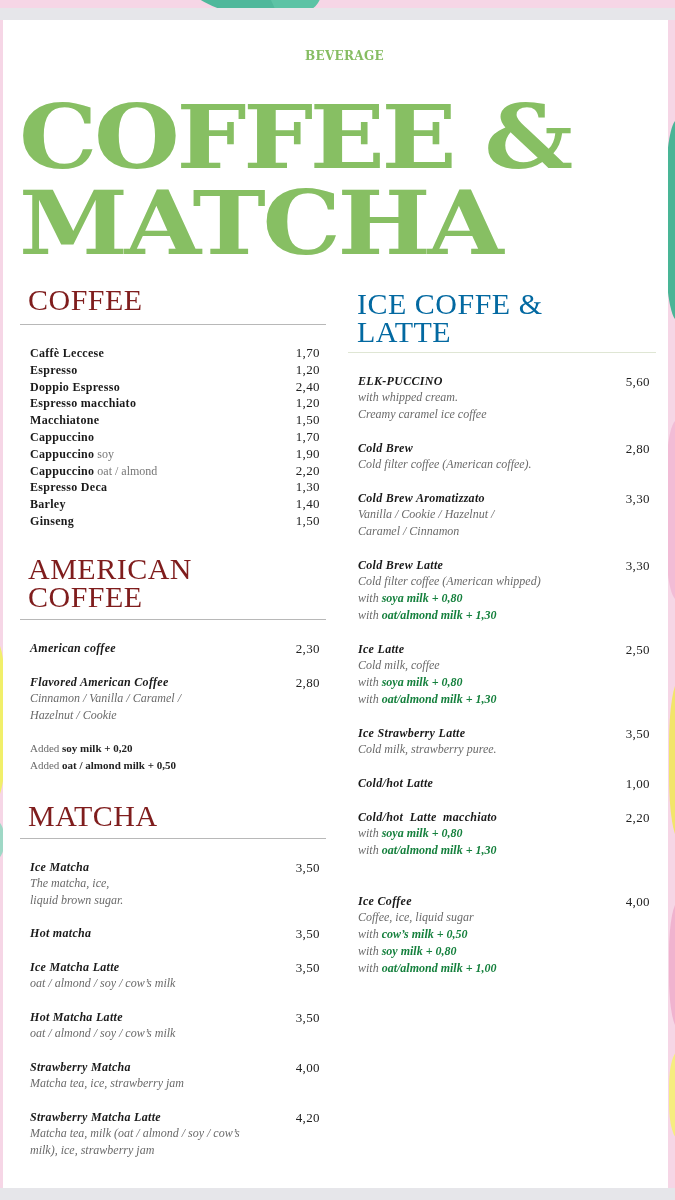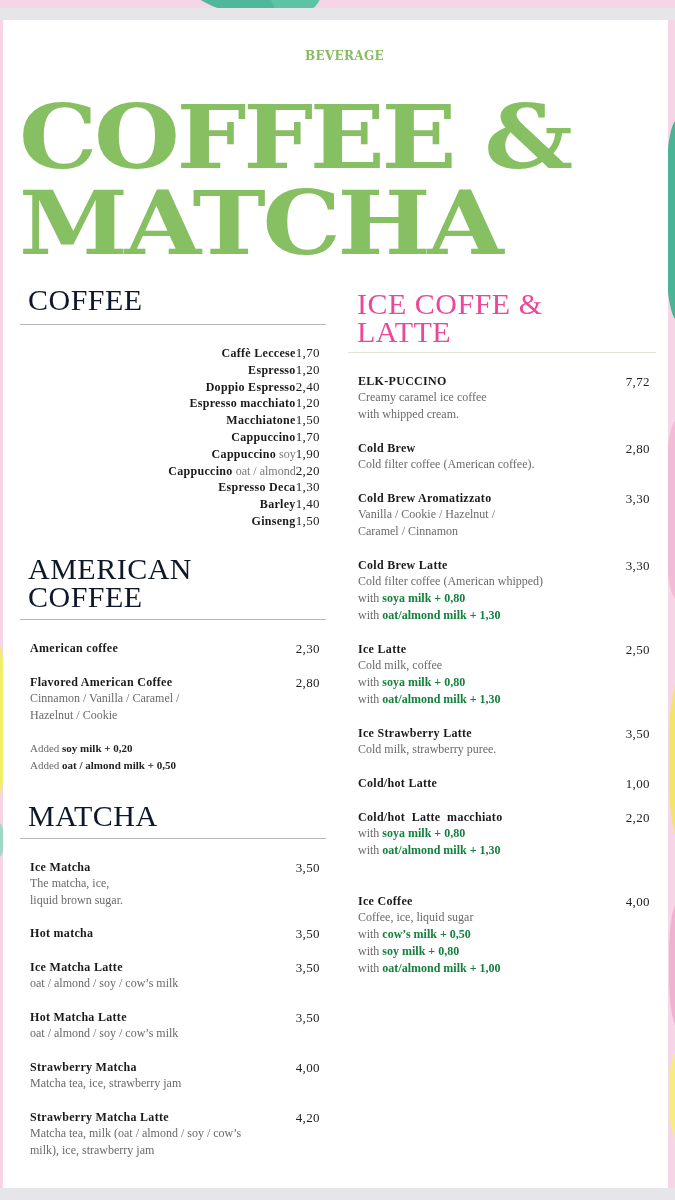--- a/index.html
+++ b/index.html
@@ -45,38 +45,38 @@
     white-space: nowrap;
   }
 
   .col { position: absolute; }
   .col.left { left: 17px; top: 266px; width: 306px; }
   .col.right { left: 345px; top: 270px; width: 308px; }
 
   .section { margin-bottom: 0; }
   .section-title {
     font-family: "Liberation Serif", serif; font-weight: normal;
-    font-size: 30px; line-height: 28px; color: #0f172a;
+    font-size: 30px; line-height: 28px; color: #7f1d1d;
     padding-left: 8px; letter-spacing: 0.5px;
   }
-  .section-title.green { color: #ec4899; padding-left: 9px; }
+  .section-title.green { color: #0369a1; padding-left: 9px; }
   .rule { height: 1px; background: #b8b8b8; margin: 10px 0 0 0; }
   .rule.light { background: #dfe6d4; }
 
   .plain-list { padding: 20px 6px 0 10px; }
   .plain-row {
-    display: flex; justify-content: flex-end;
+    display: flex; justify-content: space-between;
     font-size: 12px; line-height: 16.8px;
   }
   .plain-row .nm { font-weight: bold; letter-spacing: 0.3px; }
   .plain-row .mod { font-weight: normal; color: #777; }
   .price { font-weight: normal; font-size: 13px; letter-spacing: 0.4px; color: #222; }
 
   .item { padding: 0 6px 0 10px; display: flex; justify-content: space-between; }
-  .item .body { flex: 1; }
+  .item .body { flex: 1; font-style: italic; }
   .item .name { font-weight: bold; font-size: 12px; line-height: 16px; letter-spacing: 0.3px; }
   .item .desc { font-size: 12px; line-height: 17px; color: #6a6a6a; }
   .item .desc b { color: #15803d; font-weight: bold; }
   .item .price { padding-top: 1px; }
 
   .addon { padding: 0 10px; font-size: 11px; line-height: 17px; color: #6a6a6a; }
   .addon b { color: #222; }
 </style>
 </head>
 <body>
@@ -242,24 +242,24 @@
       <div class="section-title green">
         <div>ICE COFFE &amp;</div>
         <div>LATTE</div>
       </div>
       <div class="rule light" style="margin-top:6px;"></div>
       <div style="height:20px;"></div>
 
       <div class="item">
         <div class="body">
           <div class="name">ELK-PUCCINO</div>
+          <div class="desc">with whipped cream.</div>
           <div class="desc">Creamy caramel ice coffee</div>
-          <div class="desc">with whipped cream.</div>
-        </div>
-        <div class="price">7,72</div>
+        </div>
+        <div class="price">5,60</div>
       </div>
       <div style="height:17px;"></div>
 
       <div class="item">
         <div class="body">
           <div class="name">Cold Brew</div>
           <div class="desc">Cold filter coffee (American coffee).</div>
         </div>
         <div class="price">2,80</div>
       </div>

